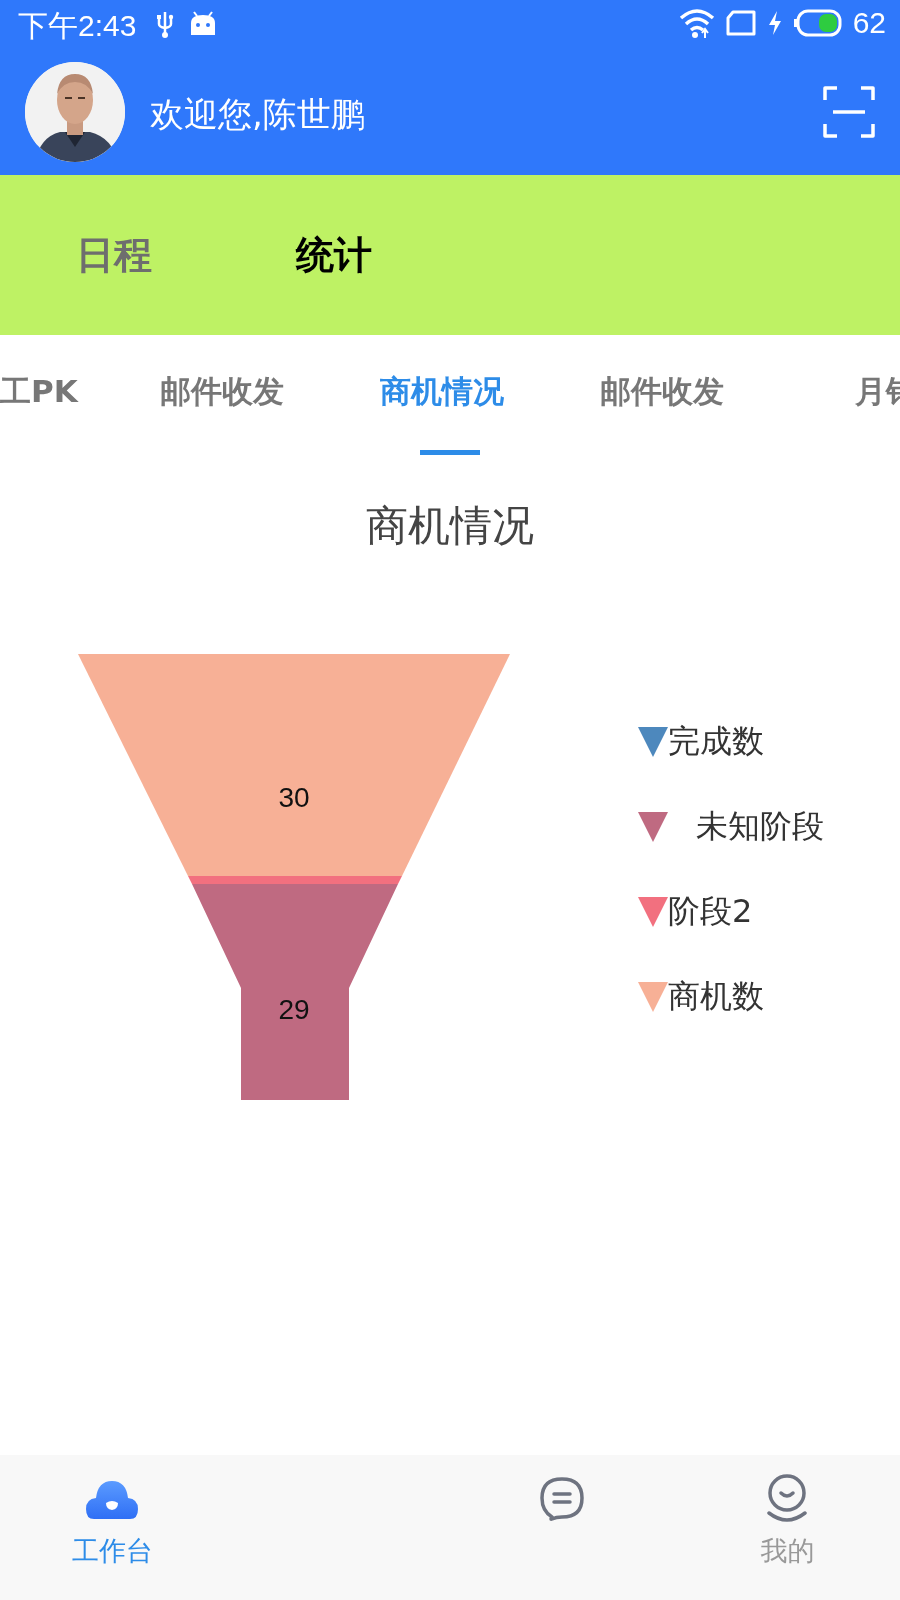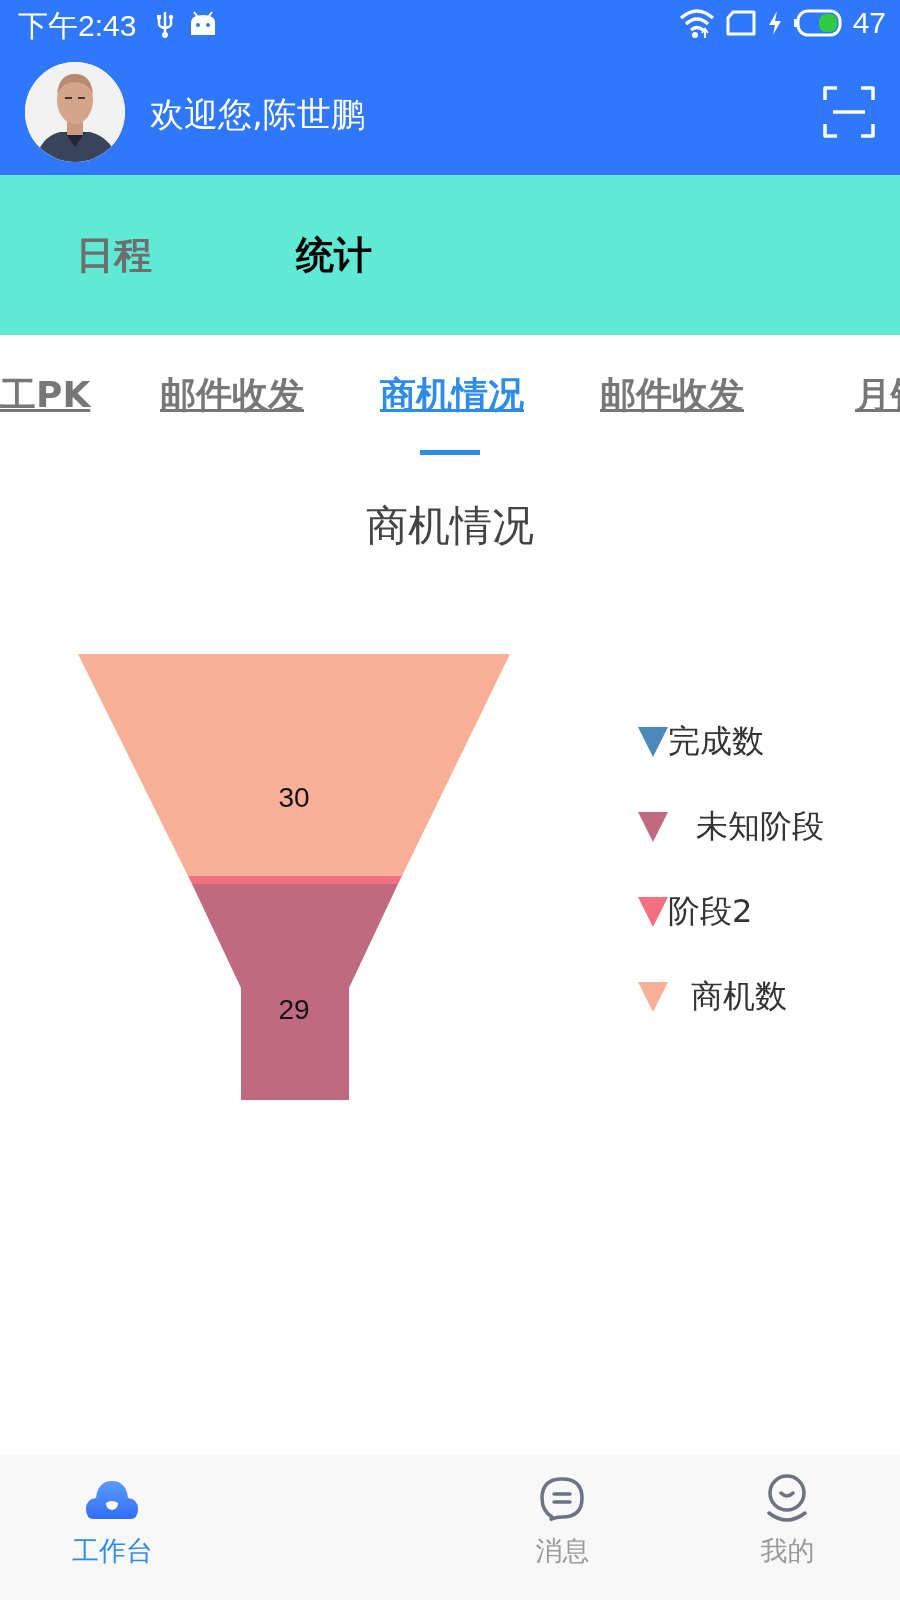--- a/index.html
+++ b/index.html
@@ -5,24 +5,24 @@
   * { margin: 0; padding: 0; box-sizing: border-box; }
   html, body { width: 900px; height: 1600px; overflow: hidden; background: #ffffff; font-family: "DejaVu Sans", "Liberation Sans", sans-serif; }
   .status-bar { position: absolute; left: 0; top: 0; width: 900px; height: 50px; background: #2F78FB; color: #fff; padding-left: 28px; }
   .status-time { position: absolute; left: 18px; top: 6px; font-size: 30px; font-family: "Liberation Sans", sans-serif; }
   .status-left-icons { position: absolute; left: 155px; top: 10px; display: flex; gap: 14px; align-items: center; }
   .status-right { position: absolute; right: 14px; top: 6px; display: flex; align-items: center; gap: 10px; font-size: 30px; font-family: "Liberation Sans", sans-serif; }
   .header { position: absolute; left: 0; top: 50px; width: 900px; height: 125px; background: #2F78FB; }
   .avatar { position: absolute; left: 25px; top: 12px; width: 100px; height: 100px; border-radius: 50%; background: #f4f4f4; overflow: hidden; }
   .welcome { position: absolute; left: 150px; top: 42px; color: #fff; font-size: 34px; }
   .scan-btn { position: absolute; left: 823px; top: 36px; width: 52px; height: 52px; }
-  .top-tabs { position: absolute; left: 0; top: 175px; width: 900px; height: 196px; background: #5eead4; }
+  .top-tabs { position: absolute; left: 0; top: 175px; width: 900px; height: 196px; background: #bef264; }
   .top-tab { position: absolute; top: 55px; font-size: 38px; font-weight: bold; }
   .sub-tabs { position: absolute; left: 0; top: 335px; width: 900px; height: 120px; background: #fff; overflow: hidden; }
-  .sub-tab { position: absolute; top: 36px; font-size: 36px; font-weight: bold; color: #777; white-space: nowrap; text-decoration: underline; }
+  .sub-tab { position: absolute; top: 36px; font-size: 31px; font-weight: bold; color: #777; white-space: nowrap; }
   .sub-tab.active { color: #2D8CE8; }
   .tab-underline { position: absolute; left: 420px; top: 115px; width: 60px; height: 5px; background: #2D8CE8; }
   .chart-title { position: absolute; left: 0; width: 900px; top: 498px; text-align: center; font-size: 42px; color: #444; }
   .funnel { position: absolute; left: 0; top: 0; }
   .data-label { position: absolute; font-size: 28px; color: #111; font-family: "Liberation Sans", sans-serif; transform: translateX(-50%); }
   .legend { position: absolute; left: 638px; top: 720px; }
   .legend-item { position: absolute; left: 0; display: flex; align-items: center; white-space: nowrap; }
   .legend-marker { width: 0; height: 0; border-left: 15px solid transparent; border-right: 15px solid transparent; border-top: 30px solid #000; }
   .legend-label { font-size: 32px; color: #333; }
   .bottom-nav { position: absolute; left: 0; top: 1455px; width: 900px; height: 145px; background: #F8F8F8; }
@@ -63,21 +63,21 @@
         <path d="M8 2 L29 2 L29 24 L3 24 L3 8 Z" stroke="#fff" stroke-width="3" fill="none" stroke-linejoin="round"></path>
       </svg>
     <svg width="16" height="26" viewBox="0 0 16 26">
         <path d="M10 1 L2 15 L8 15 L6 25 L14 11 L8 11 Z" fill="#fff"></path>
       </svg>
     <svg width="50" height="28" viewBox="0 0 50 28">
         <rect x="5" y="2" width="42" height="24" rx="10" stroke="#fff" stroke-width="3" fill="none"></rect>
         <rect x="1" y="10" width="4" height="8" fill="#fff"></rect>
         <rect x="26" y="5" width="18" height="18" rx="7" fill="#2ECC40"></rect>
       </svg>
-    <span>47</span>
+    <span>62</span>
   </div>
 </div>
 
 <div class="header">
   <div class="avatar">
     <svg width="100" height="100" viewBox="0 0 100 100">
       <rect width="100" height="100" fill="#f2f2f2"></rect>
       <path d="M10 100 Q15 75 35 70 L65 70 Q88 76 92 100 Z" fill="#39445a"></path>
       <path d="M40 70 L50 85 L60 70 Z" fill="#1f2533"></path>
       <rect x="42" y="55" width="16" height="18" fill="#c99a80"></rect>
@@ -124,21 +124,21 @@
     <span class="legend-label">完成数</span>
   </div>
   <div class="legend-item" style="top:85px;gap:28px;">
     <span class="legend-marker" style="border-top-color:#BF6A81;"></span>
     <span class="legend-label">未知阶段</span>
   </div>
   <div class="legend-item" style="top:170px;">
     <span class="legend-marker" style="border-top-color:#F2707F;"></span>
     <span class="legend-label">阶段2</span>
   </div>
-  <div class="legend-item" style="top:255px;gap:23px;">
+  <div class="legend-item" style="top:255px;">
     <span class="legend-marker" style="border-top-color:#F7B096;"></span>
     <span class="legend-label">商机数</span>
   </div>
 </div>
 
 <div class="bottom-nav">
   <div class="nav-item active" style="left:0;">
     <svg class="nav-icon" viewBox="0 0 52 50">
       <defs>
           <linearGradient id="wb" x1="0" y1="0" x2="0" y2="1">
@@ -150,21 +150,20 @@
       <path d="M20 30 Q26 26 32 30 Q32 36 26 37 Q20 36 20 30 Z" fill="#fff"></path>
     </svg>
     <span class="nav-label">工作台</span>
   </div>
   <div class="nav-item" style="left:450px;">
     <svg class="nav-icon" viewBox="0 0 52 50">
       <path d="M16 44 Q6 38 6 25 Q6 6 26 6 Q46 6 46 25 Q46 44 26 44 Q20 44 16 46 Q14 47 16 44 Z" stroke="#6E7380" stroke-width="3.5" fill="none" stroke-linejoin="round"></path>
       <line x1="18" y1="21" x2="34" y2="21" stroke="#6E7380" stroke-width="3.5" stroke-linecap="round"></line>
       <line x1="18" y1="29" x2="34" y2="29" stroke="#6E7380" stroke-width="3.5" stroke-linecap="round"></line>
     </svg>
-    <span class="nav-label">消息</span>
   </div>
   <div class="nav-item" style="left:675px;">
     <svg class="nav-icon" viewBox="0 0 52 50">
       <circle cx="26" cy="20" r="17" stroke="#6E7380" stroke-width="3.5" fill="none"></circle>
       <path d="M20 20 Q26 26 32 20" stroke="#6E7380" stroke-width="3.5" fill="none" stroke-linecap="round"></path>
       <path d="M8 40 Q26 54 44 40" stroke="#6E7380" stroke-width="3.5" fill="none" stroke-linecap="round"></path>
     </svg>
     <span class="nav-label">我的</span>
   </div>
 </div>

